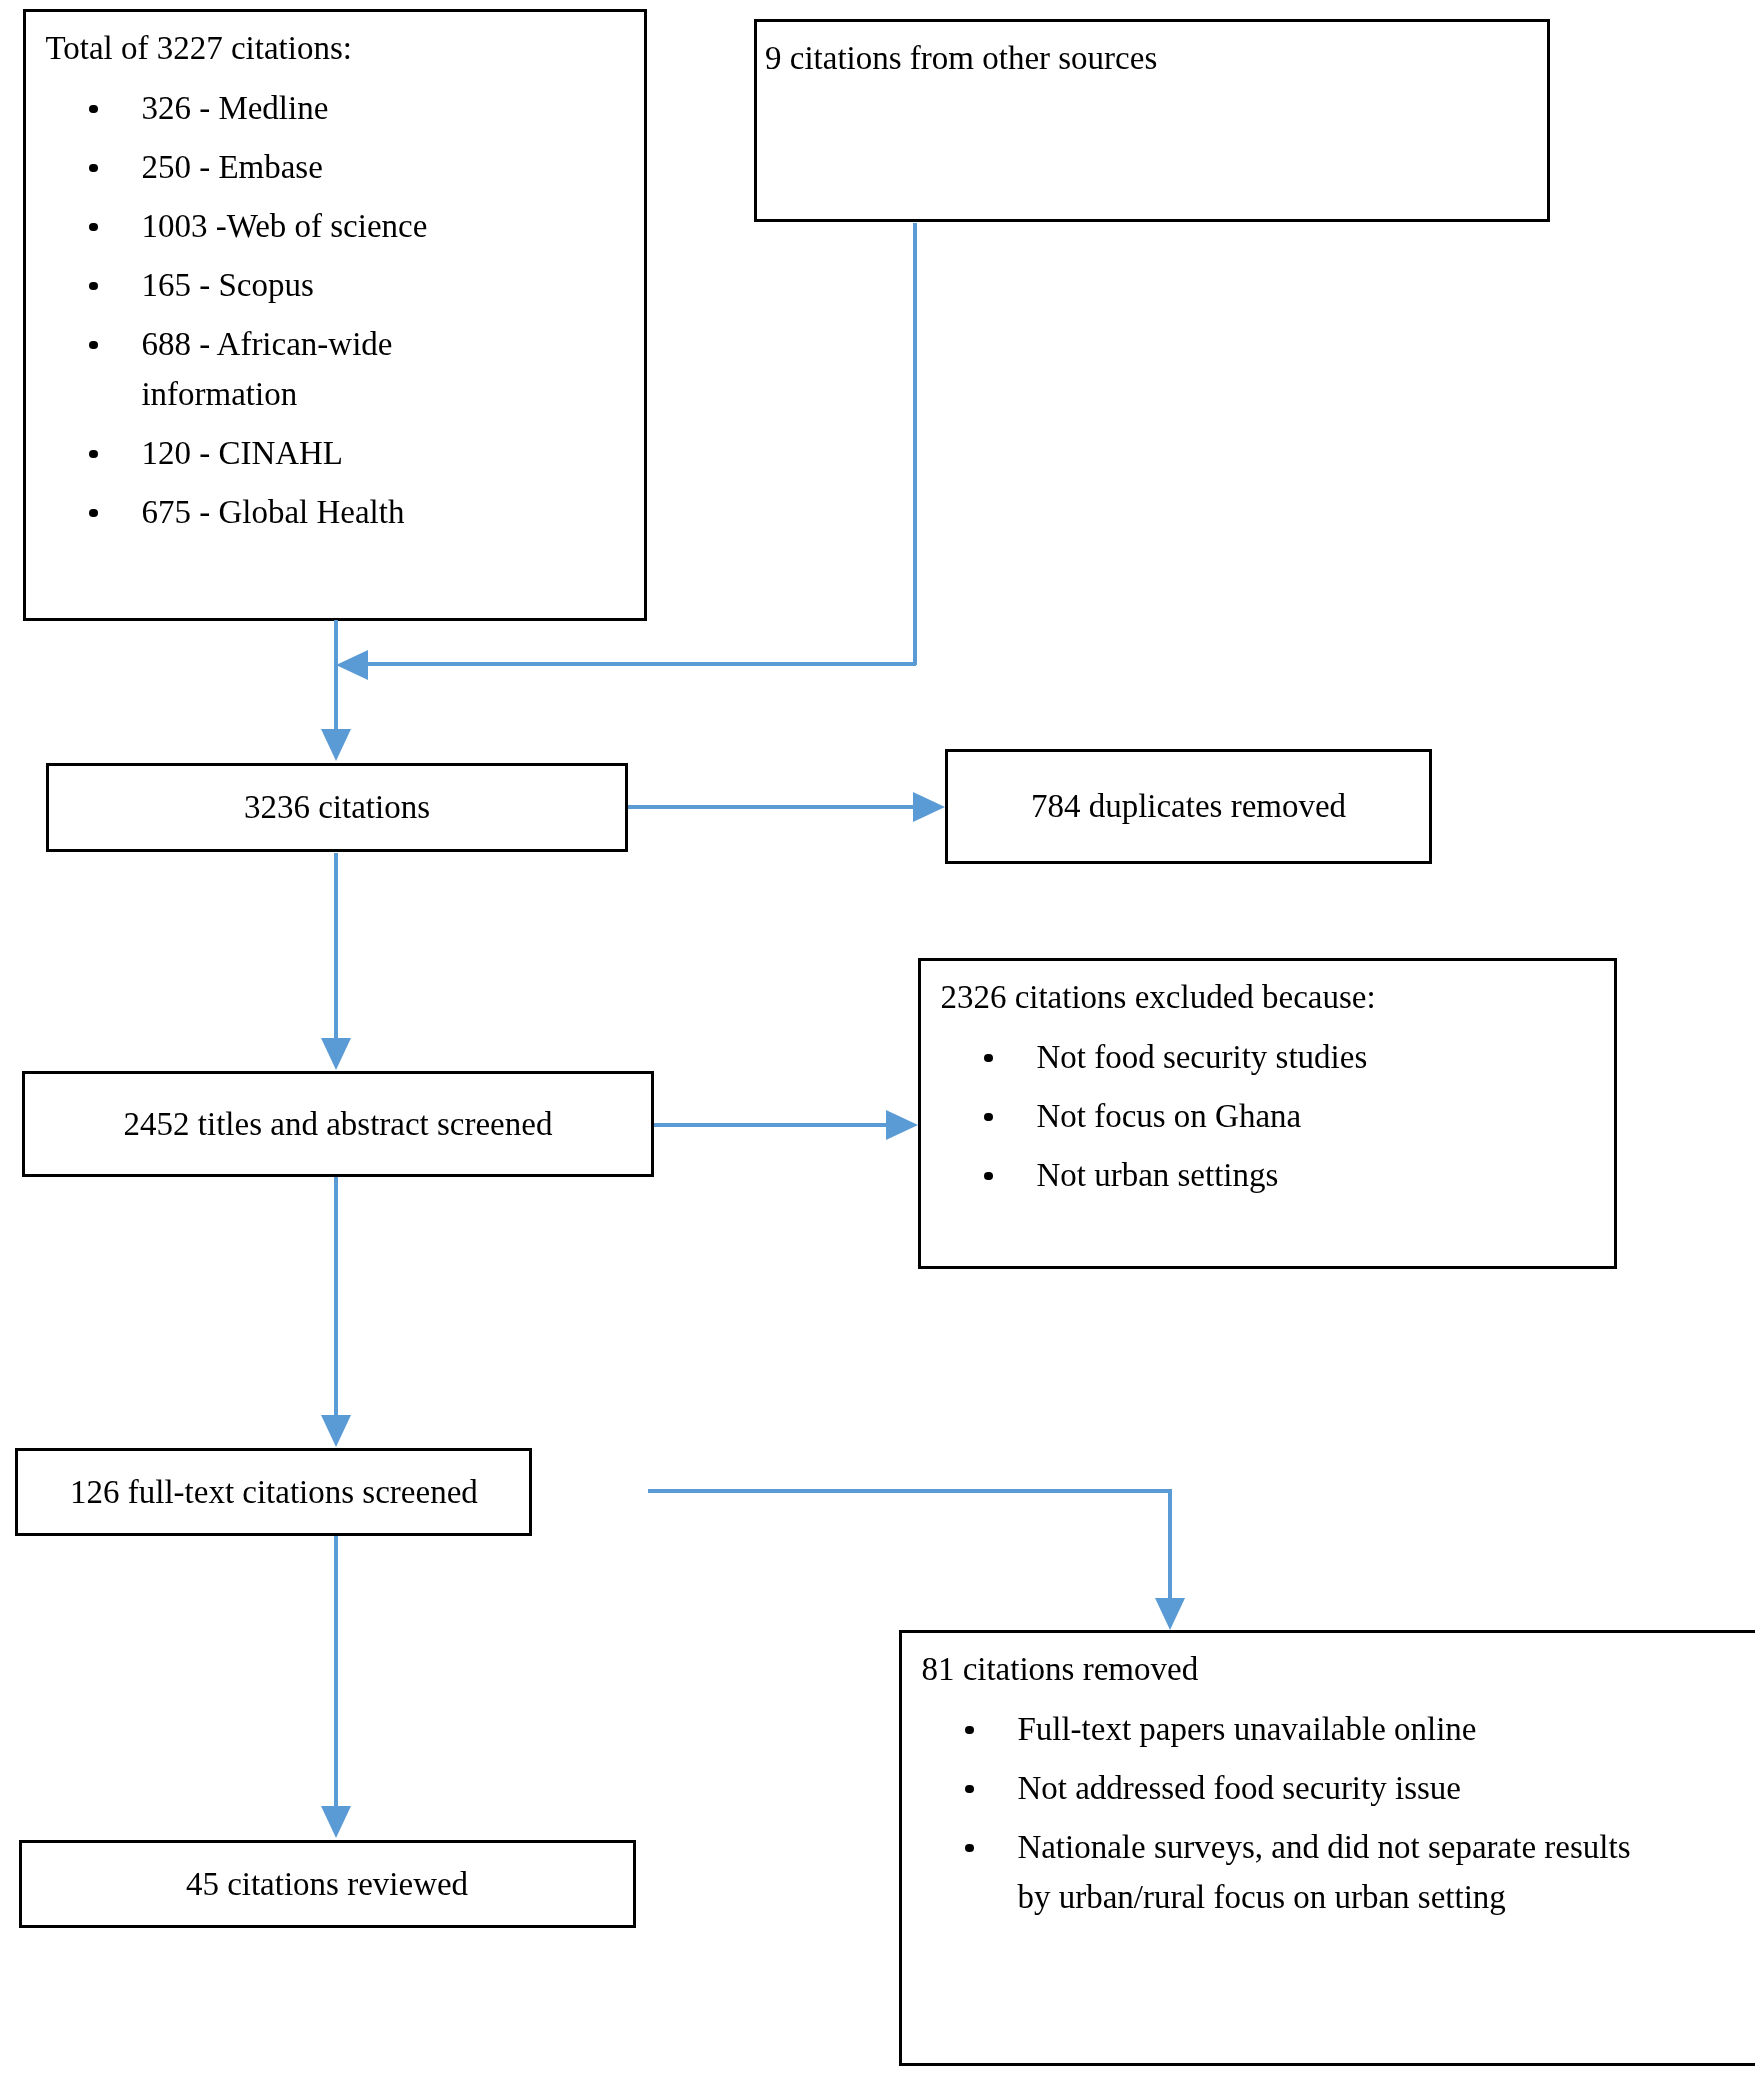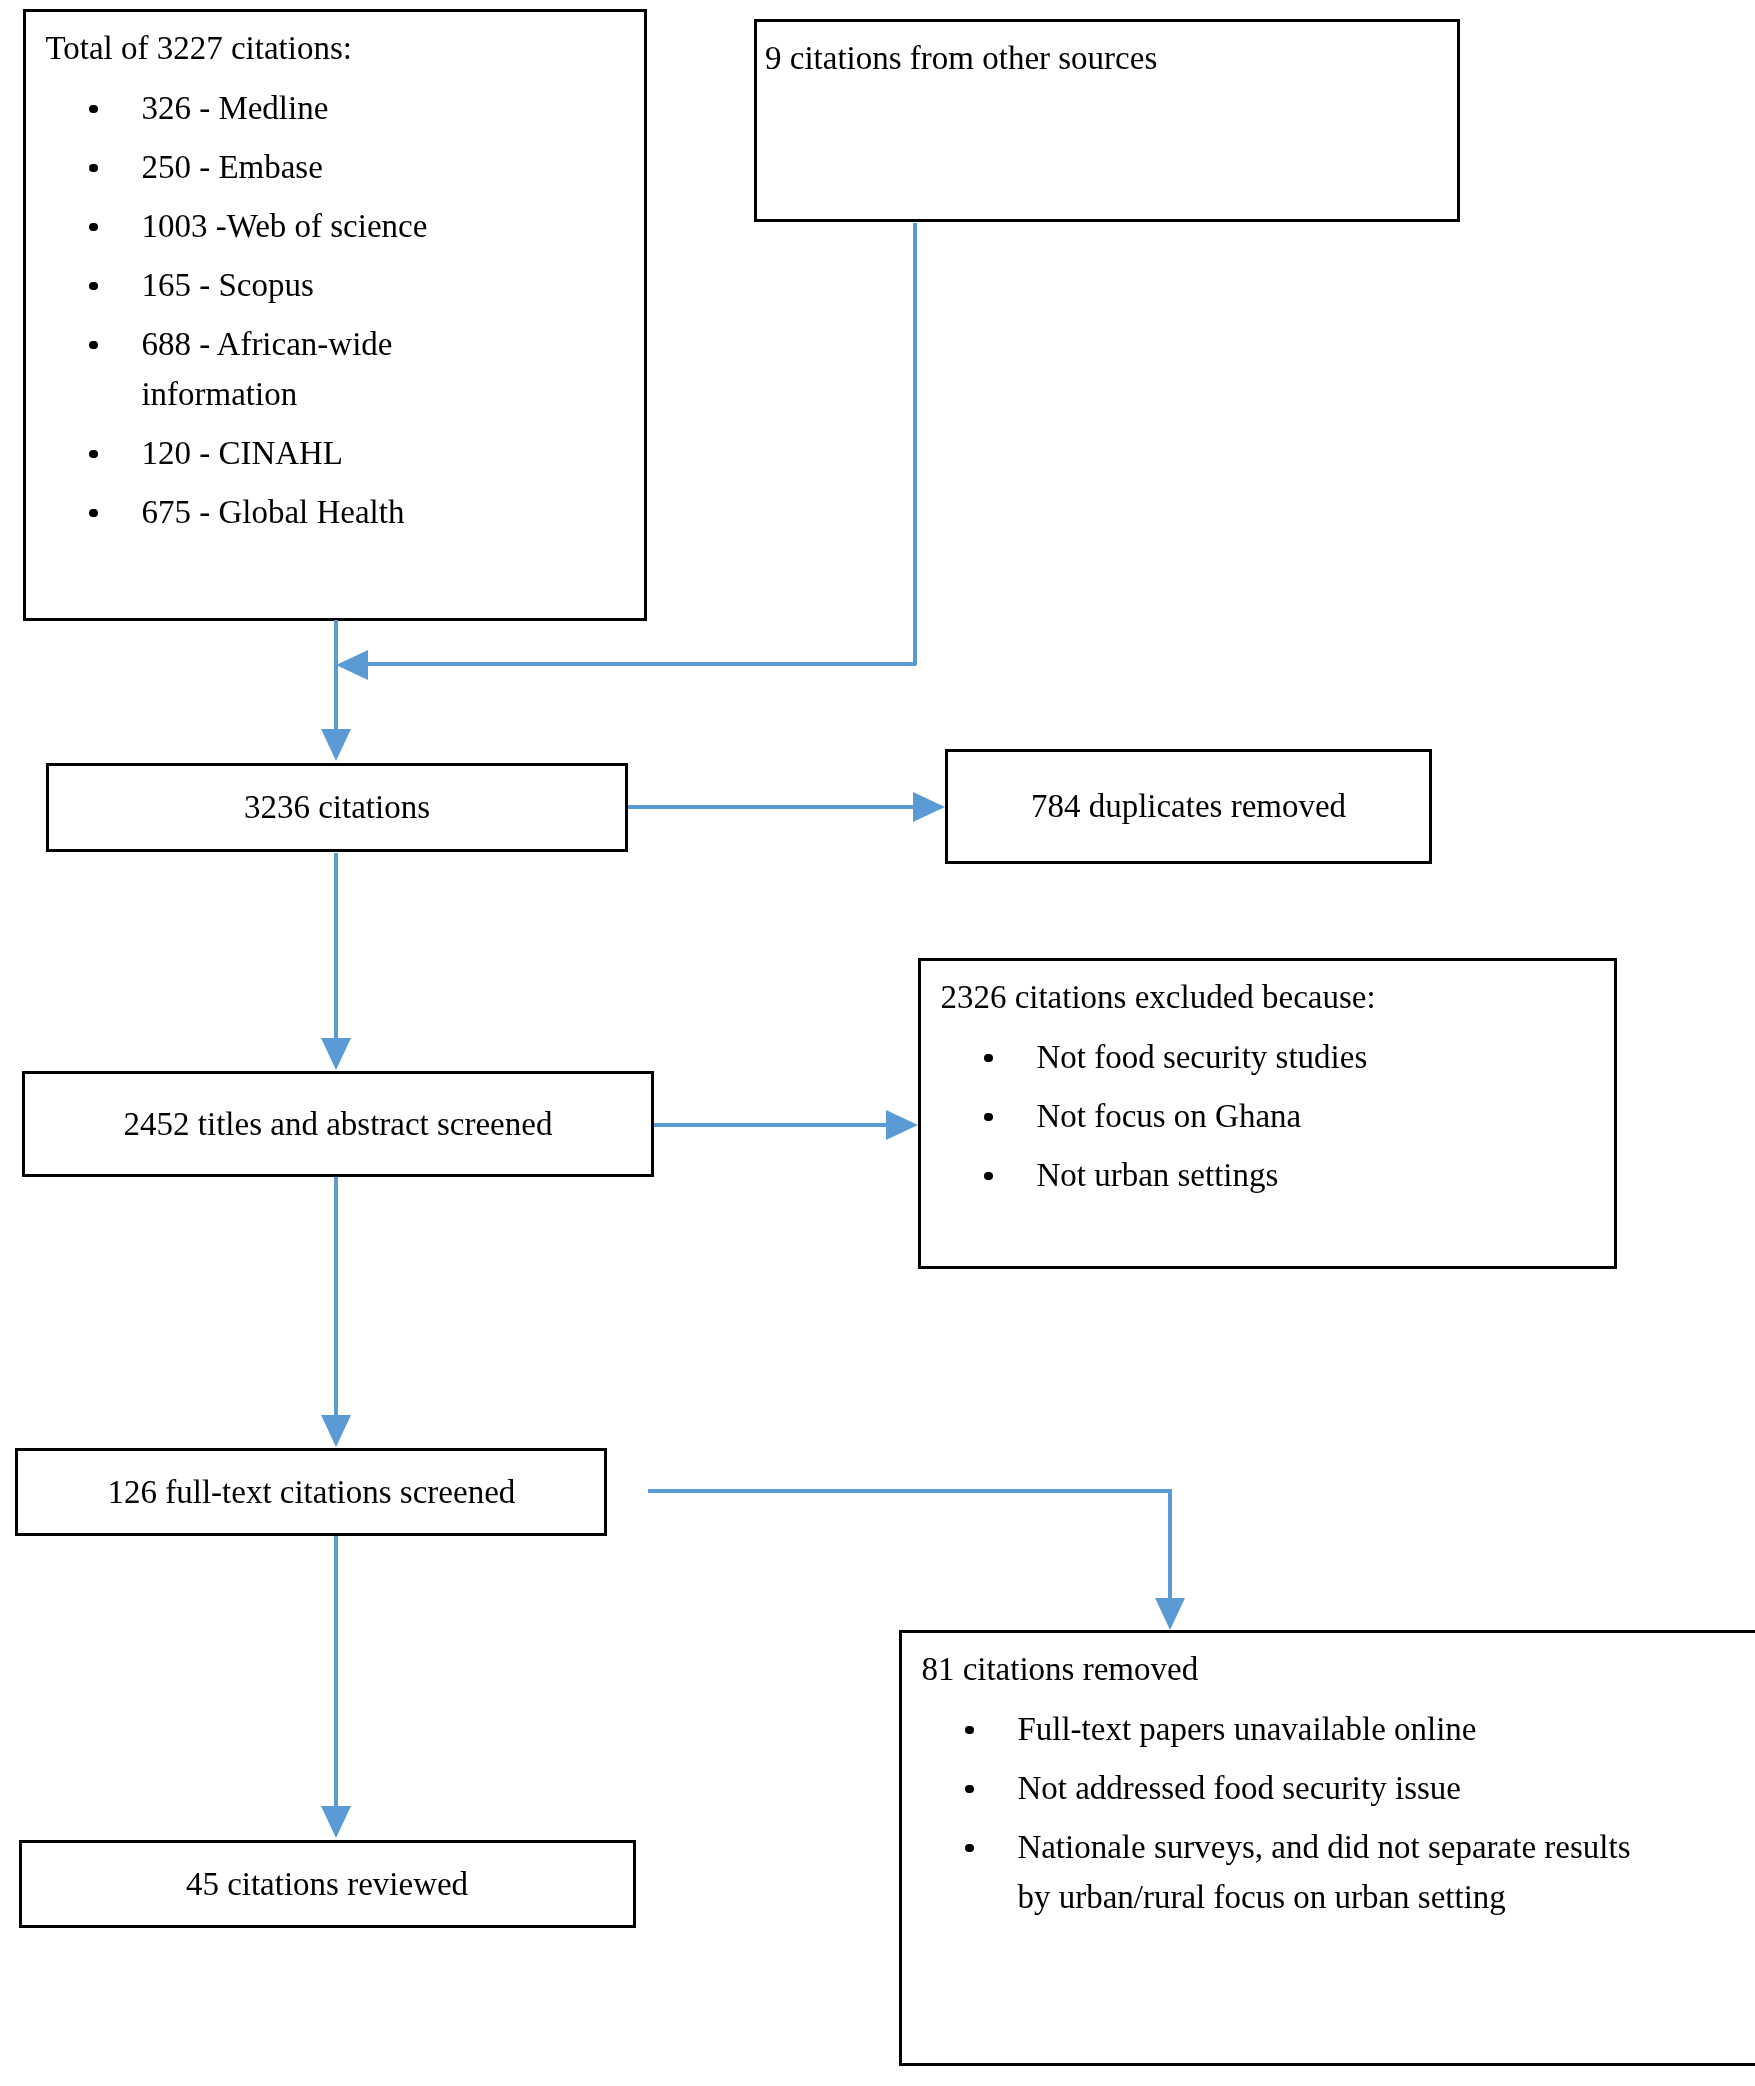--- a/index.html
+++ b/index.html
@@ -100,21 +100,21 @@
       <li>326 - Medline</li>
       <li>250 - Embase</li>
       <li>1003 -Web of science</li>
       <li>165 - Scopus</li>
       <li style="white-space:normal; max-width:370px;">688 - African-wide information</li>
       <li>120 - CINAHL</li>
       <li>675 - Global Health</li>
     </ul>
   </div>
 
-  <div class="node" style="left:754px; top:19.4px; width:706px; height:203px;padding-left:8px;">
+  <div class="node" style="left:754px; top:19.4px; width:796px; height:203px;padding-left:8px;">
     <div class="node-title">9 citations from other sources</div>
   </div>
 
   <div class="conn conn-v" style="left:913px; top:223px; width:4.4px; height:442px;"></div>
   <div class="conn conn-h" style="left:368px; top:662px; width:548px; height:4.4px;"></div>
   <div class="arrowhead arrow-left" style="left:336px; top:650px;"></div>
 
   <div class="conn conn-v" style="left:334px; top:620px; width:4.4px; height:110px;"></div>
   <div class="arrowhead arrow-down" style="left:321px; top:729px;"></div>
 
@@ -144,21 +144,21 @@
     <ul class="bullets">
       <li>Not food security studies</li>
       <li>Not focus on Ghana</li>
       <li>Not urban settings</li>
     </ul>
   </div>
 
   <div class="conn conn-v" style="left:334px; top:1177px; width:4.4px; height:240px;"></div>
   <div class="arrowhead arrow-down" style="left:321px; top:1415px;"></div>
 
-  <div class="node center" style="left:15.4px; top:1448px; width:592px; height:88px;">
+  <div class="node center" style="left:15.4px; top:1448px; width:517px; height:88px;">
     <div class="node-title">126 full-text citations screened</div>
   </div>
 
   <div class="conn conn-h" style="left:648px; top:1489px; width:524px; height:4.4px;"></div>
   <div class="conn conn-v" style="left:1168px; top:1489px; width:4.4px; height:110px;"></div>
   <div class="arrowhead arrow-down" style="left:1155px; top:1598px;"></div>
 
   <div class="node" style="left:899px; top:1630px; width:861px; height:436px;">
     <div class="node-title">81 citations removed</div>
     <ul class="bullets multiline">

